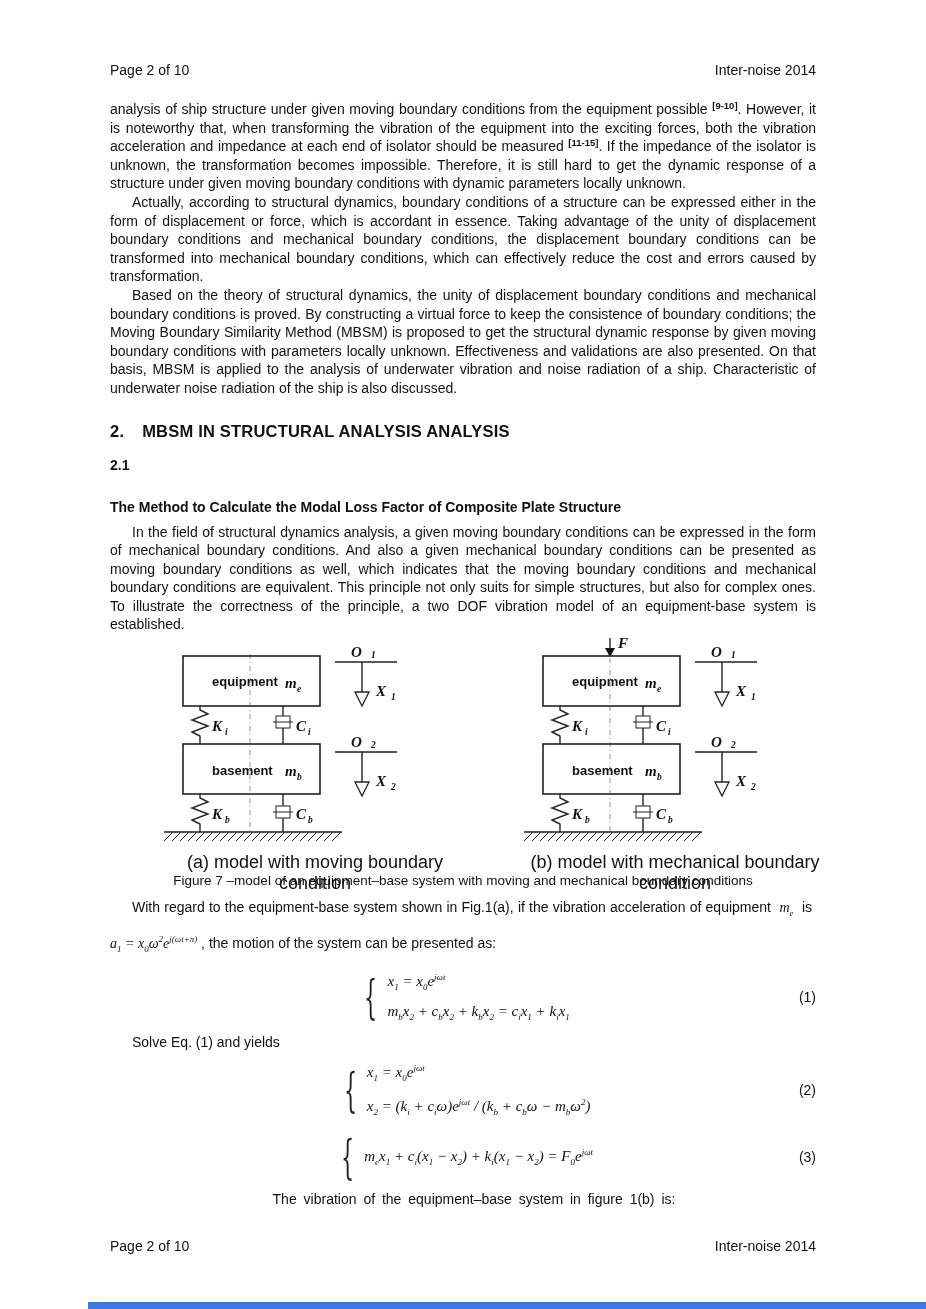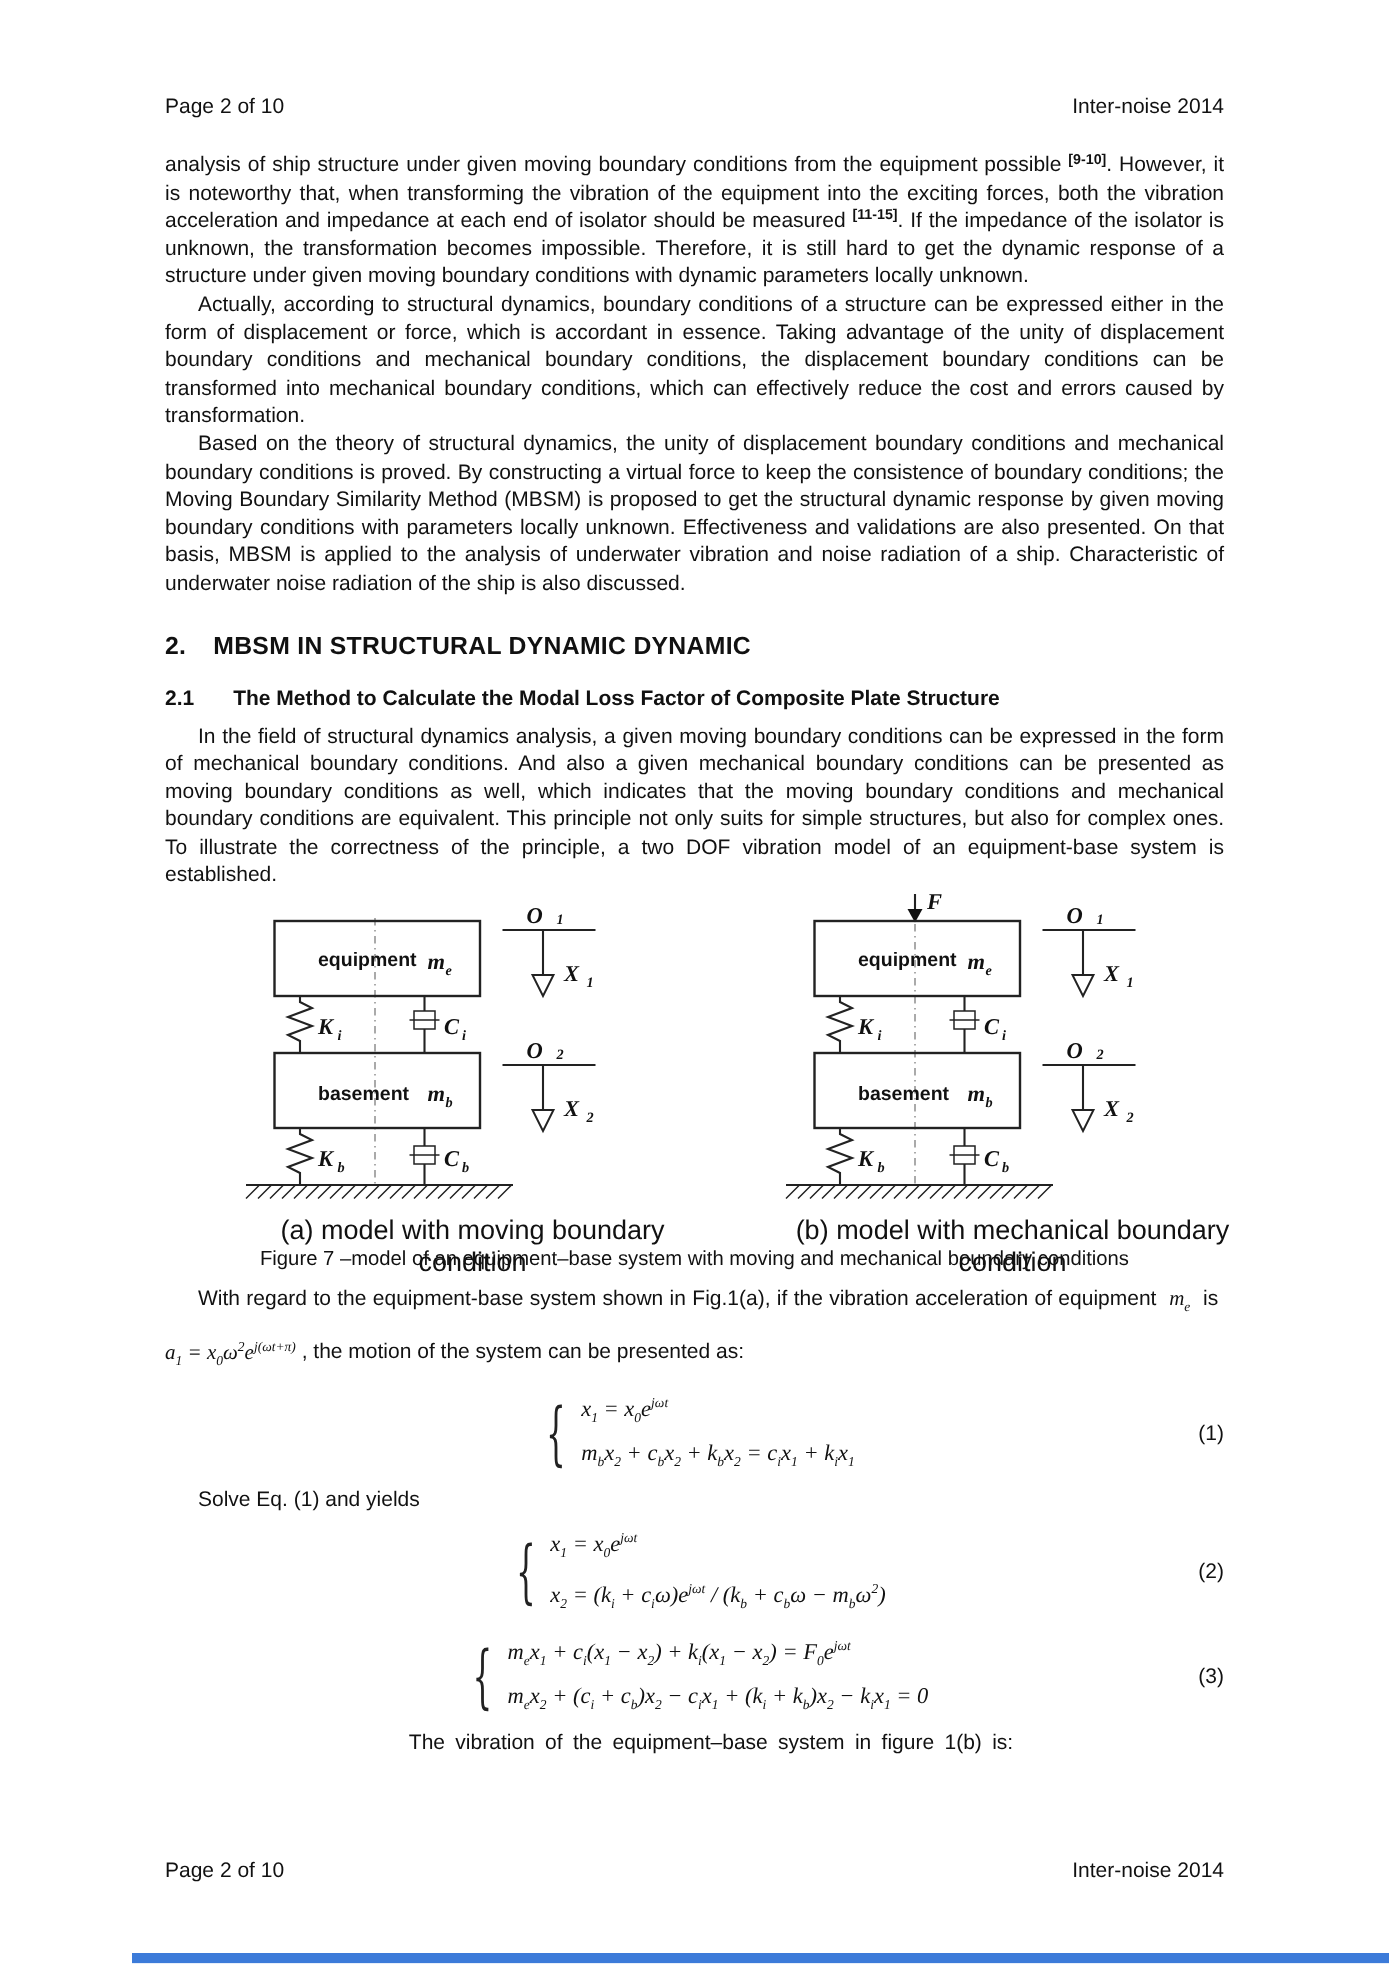--- a/index.html
+++ b/index.html
@@ -5,21 +5,21 @@
   html,body{margin:0;padding:0;background:#ffffff;}
   .page{position:relative;width:926px;height:1309px;background:#ffffff;overflow:hidden;
         font-family:"Liberation Sans","DejaVu Sans",sans-serif;color:#111;}
   .content{position:absolute;left:110px;right:110px;top:62px;}
   .hf{display:flex;justify-content:space-between;font-size:14px;color:#111;}
   p.body{font-size:14px;line-height:18.6px;text-align:justify;margin:0;}
   p.first{margin-top:22px;}
   .indent{text-indent:22px;}
   sup.ref{font-size:9.5px;vertical-align:5px;line-height:0;font-weight:bold;}
   h2.sec{display:flex;gap:18px;font-size:16.5px;font-weight:bold;margin:24px 0 16px;letter-spacing:.2px;}
-  h3.subsec{display:flex;gap:26px;font-size:14px;font-weight:bold;margin:12px 0 8px;}
+  h3.subsec{display:flex;gap:26px;font-size:14px;font-weight:bold;margin:12px 0 8px;flex-direction:column;}
   .fig-row{position:relative;height:214px;margin-top:4px;}
   .panel{position:absolute;top:0;width:330px;height:214px;}
   .panel-a{left:40px;}
   .panel-b{left:400px;}
   .caps{position:relative;height:19px;font-size:18px;}
   .cap-a{position:absolute;left:40px;width:330px;text-align:center;}
   .cap-b{position:absolute;left:400px;width:330px;text-align:center;}
   .figcap{text-align:center;font-size:13.5px;margin-top:2px;}
   .mi{font-family:Liberation Serif, serif;font-style:italic;}
   .mi sub,.eqlines sub{font-size:9px;font-style:italic;}
@@ -58,21 +58,21 @@
       <span>Page 2 of 10</span>
       <span>Inter-noise 2014</span>
     </div>
 
     <p class="body first">analysis of ship structure under given moving boundary conditions from the equipment possible <sup class="ref">[9-10]</sup>. However, it is noteworthy that, when transforming the vibration of the equipment into the exciting forces, both the vibration acceleration and impedance at each end of isolator should be measured <sup class="ref">[11-15]</sup>. If the impedance of the isolator is unknown, the transformation becomes impossible. Therefore, it is still hard to get the dynamic response of a structure under given moving boundary conditions with dynamic parameters locally unknown.</p>
     <p class="body indent">Actually, according to structural dynamics, boundary conditions of a structure can be expressed either in the form of displacement or force, which is accordant in essence. Taking advantage of the unity of displacement boundary conditions and mechanical boundary conditions, the displacement boundary conditions can be transformed into mechanical boundary conditions, which can effectively reduce the cost and errors caused by transformation.</p>
     <p class="body indent">Based on the theory of structural dynamics, the unity of displacement boundary conditions and mechanical boundary conditions is proved. By constructing a virtual force to keep the consistence of boundary conditions; the Moving Boundary Similarity Method (MBSM) is proposed to get the structural dynamic response by given moving boundary conditions with parameters locally unknown. Effectiveness and validations are also presented. On that basis, MBSM is applied to the analysis of underwater vibration and noise radiation of a ship. Characteristic of underwater noise radiation of the ship is also discussed.</p>
 
     <h2 class="sec">
       <span>2.</span>
-      <span>MBSM IN STRUCTURAL DYNAMIC DYNAMIC</span>
+      <span>MBSM IN STRUCTURAL ANALYSIS ANALYSIS</span>
     </h2>
 
     <h3 class="subsec">
       <span>2.1</span>
       <span>The Method to Calculate the Modal Loss Factor of Composite Plate Structure</span>
     </h3>
 
     <p class="body indent">In the field of structural dynamics analysis, a given moving boundary conditions can be expressed in the form of mechanical boundary conditions. And also a given mechanical boundary conditions can be presented as moving boundary conditions as well, which indicates that the moving boundary conditions and mechanical boundary conditions are equivalent. This principle not only suits for simple structures, but also for complex ones. To illustrate the correctness of the principle, a two DOF vibration model of an equipment-base system is established.</p>
 
     <div class="fig-row">
@@ -214,21 +214,20 @@
       </div>
       <span class="eqnum">(2)</span>
     </div>
 
 
     <div class="eqrow">
       <div class="eqsys">
         <span class="brace">{</span>
         <div class="eqlines">
           <div>m<sub>e</sub>x<sub>1</sub> + c<sub>i</sub>(x<sub>1</sub> − x<sub>2</sub>) + k<sub>i</sub>(x<sub>1</sub> − x<sub>2</sub>) = F<sub>0</sub>e<sup>jωt</sup></div>
-          <div>m<sub>e</sub>x<sub>2</sub> + (c<sub>i</sub> + c<sub>b</sub>)x<sub>2</sub> − c<sub>i</sub>x<sub>1</sub> + (k<sub>i</sub> + k<sub>b</sub>)x<sub>2</sub> − k<sub>i</sub>x<sub>1</sub> = 0</div>
         </div>
       </div>
       <span class="eqnum">(3)</span>
     </div>
 
     <p class="plain indent wordy">The vibration of the equipment–base system in figure 1(b) is:</p>
 
   </div>
 
   <div class="hf footer">

